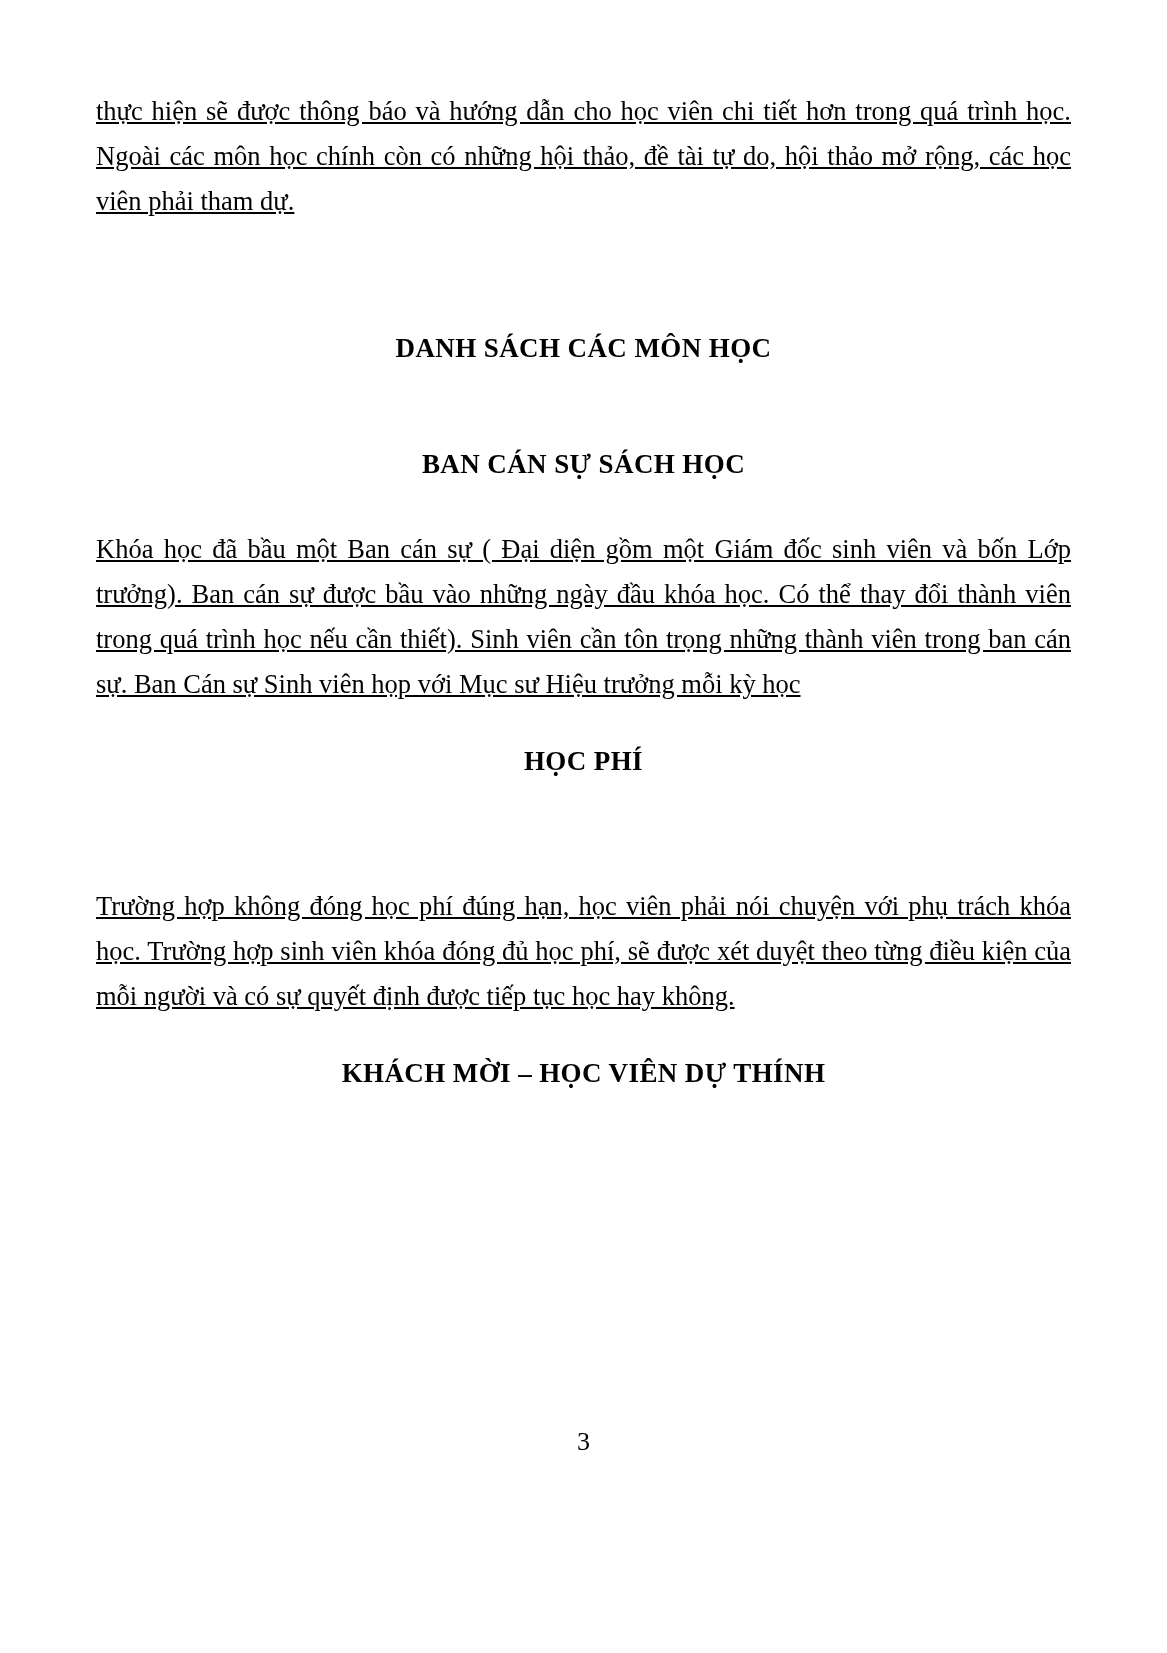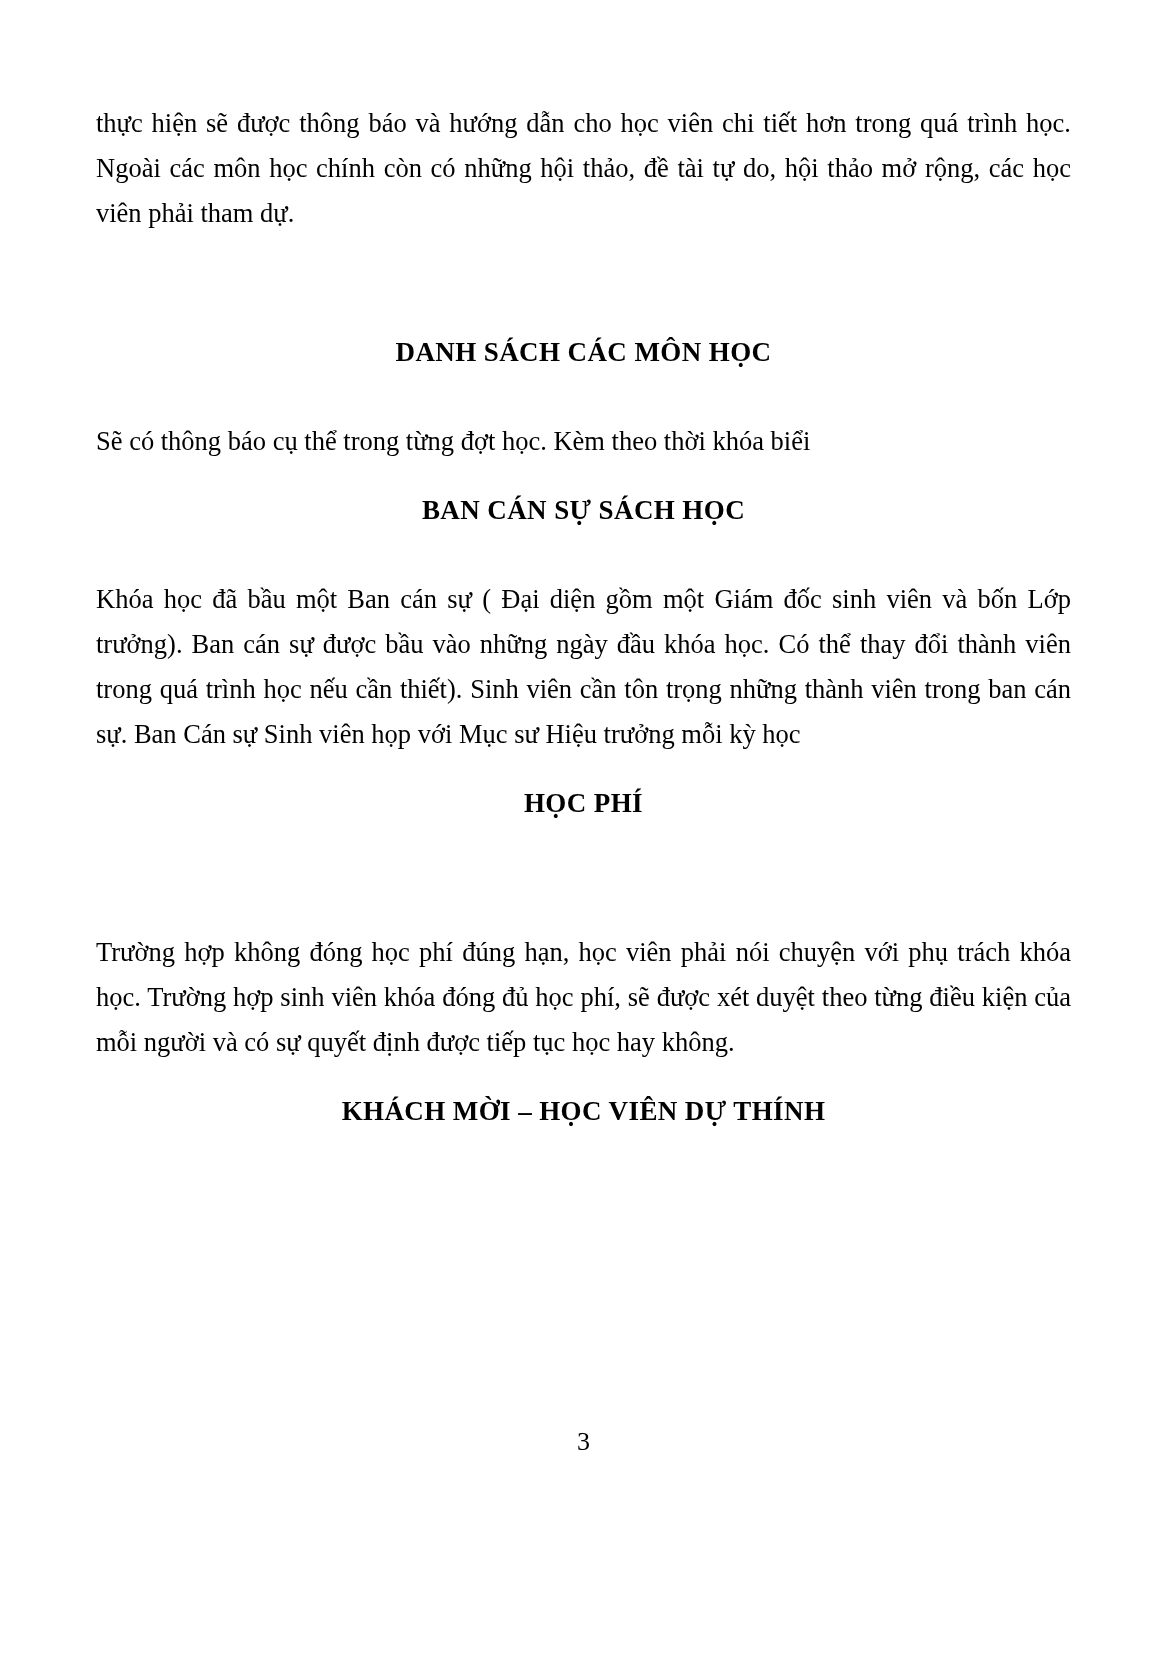--- a/index.html
+++ b/index.html
@@ -24,31 +24,32 @@
   }
   .body-text {
     font-size: 26.5px;
     line-height: 45px;
     text-align: justify;
     text-justify: inter-word;
     margin: 0;
     hyphens: none;
   }
   .para {
-    margin: 13px 0 0 0;
+    margin: 1px 0 0 0;
+    text-decoration: underline;
   }
   .gap-lg { height: 92px; }
   .gap-md { height: 30px; }
   .gap-sm { height: 22px; }
   .heading {
     font-size: 27px;
     font-weight: bold;
     text-align: center;
     letter-spacing: 0.4px;
-    margin: 4px;
+    margin: 12px;
     line-height: 40px;
   }
   .page-number {
     position: absolute;
     left: 0;
     right: 0;
     bottom: 196px;
     text-align: center;
     font-size: 26px;
     line-height: 30px;
@@ -63,21 +64,20 @@
 <div class="page">
 
   <p class="body-text para no-justify-last">thực hiện sẽ được thông báo và hướng dẫn cho học viên chi tiết hơn trong quá trình học. Ngoài các môn học chính còn có những hội thảo, đề tài tự do, hội thảo mở rộng, các học viên phải tham dự.</p>
 
   <div class="gap-lg"></div>
 
   <h2 class="heading">DANH SÁCH CÁC MÔN HỌC</h2>
 
   <div class="gap-md"></div>
 
-  <p class="body-text para no-justify-last">Sẽ có thông báo cụ thể trong từng đợt học. Kèm theo thời khóa biểi</p>
 
   <div class="gap-sm"></div>
 
   <h2 class="heading">BAN CÁN SỰ SÁCH HỌC</h2>
 
   <div class="gap-md"></div>
 
   <p class="body-text para no-justify-last">Khóa học đã bầu một Ban cán sự ( Đại diện gồm một Giám đốc sinh viên và bốn Lớp trưởng). Ban cán sự được bầu vào những ngày đầu khóa học. Có thể thay đổi thành viên trong quá trình học nếu cần thiết). Sinh viên cần tôn trọng những thành viên trong ban cán sự. Ban Cán sự Sinh viên họp với Mục sư Hiệu trưởng mỗi kỳ học</p>
 
   <div class="gap-sm"></div>

